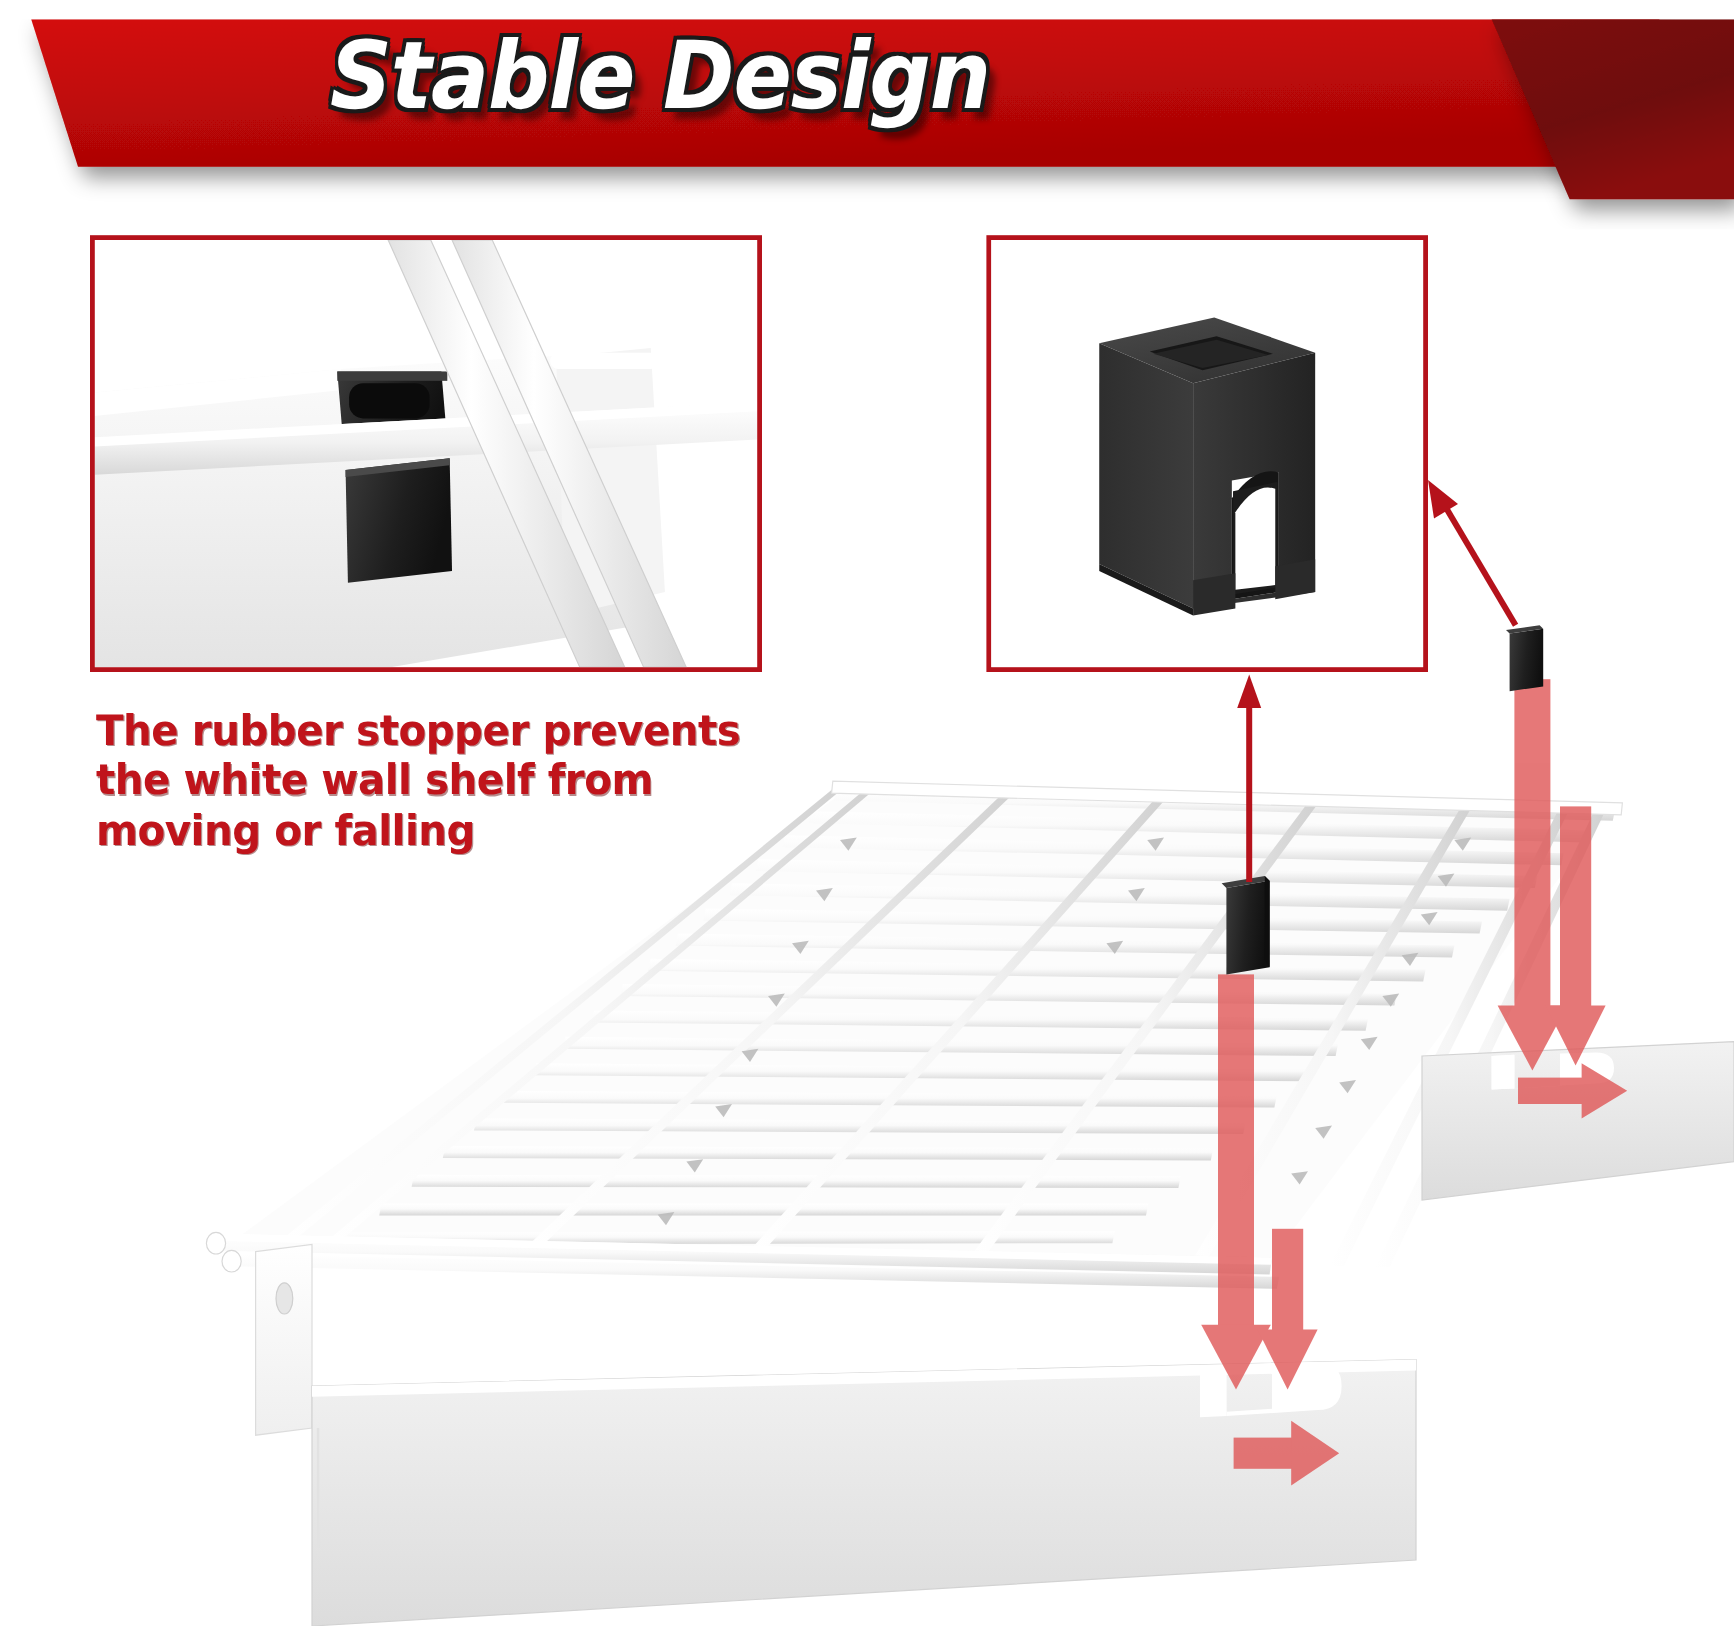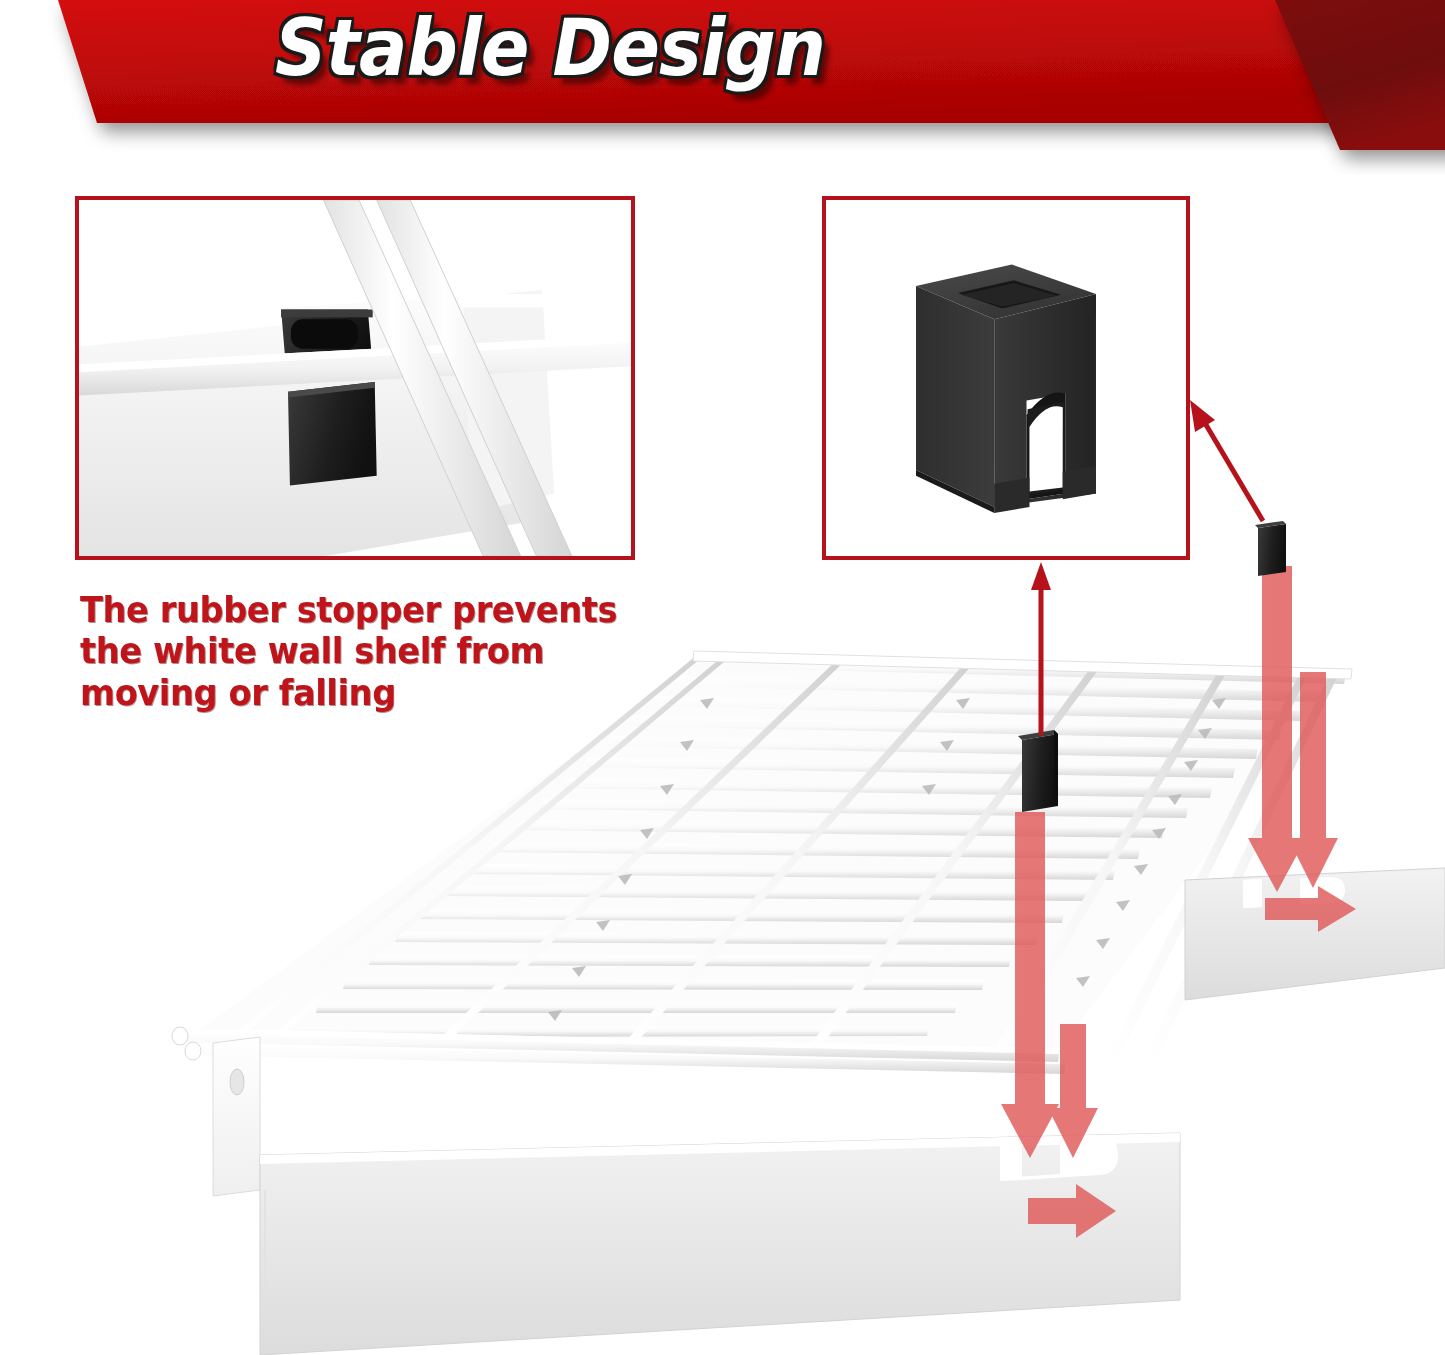--- a/index.html
+++ b/index.html
@@ -12,25 +12,24 @@
     width: 1445px;
     height: 1355px;
     background: #ffffff;
     overflow: hidden;
     font-family: "Liberation Sans", sans-serif;
   }
 
   
   .banner-wrap {
     position: absolute;
-    left: 0; top: 0;
+    left: 0; top: 16px;
     width: 1148px;
     height: 175px;
     pointer-events: none;
-    padding-left: 32px;
   }
   .banner-svg { display: block; }
 
   .banner-title {
     position: absolute;
     left: 0;
     top: 6px;
     width: 1100px;
     text-align: center;
     font-family: "DejaVu Sans", sans-serif;

